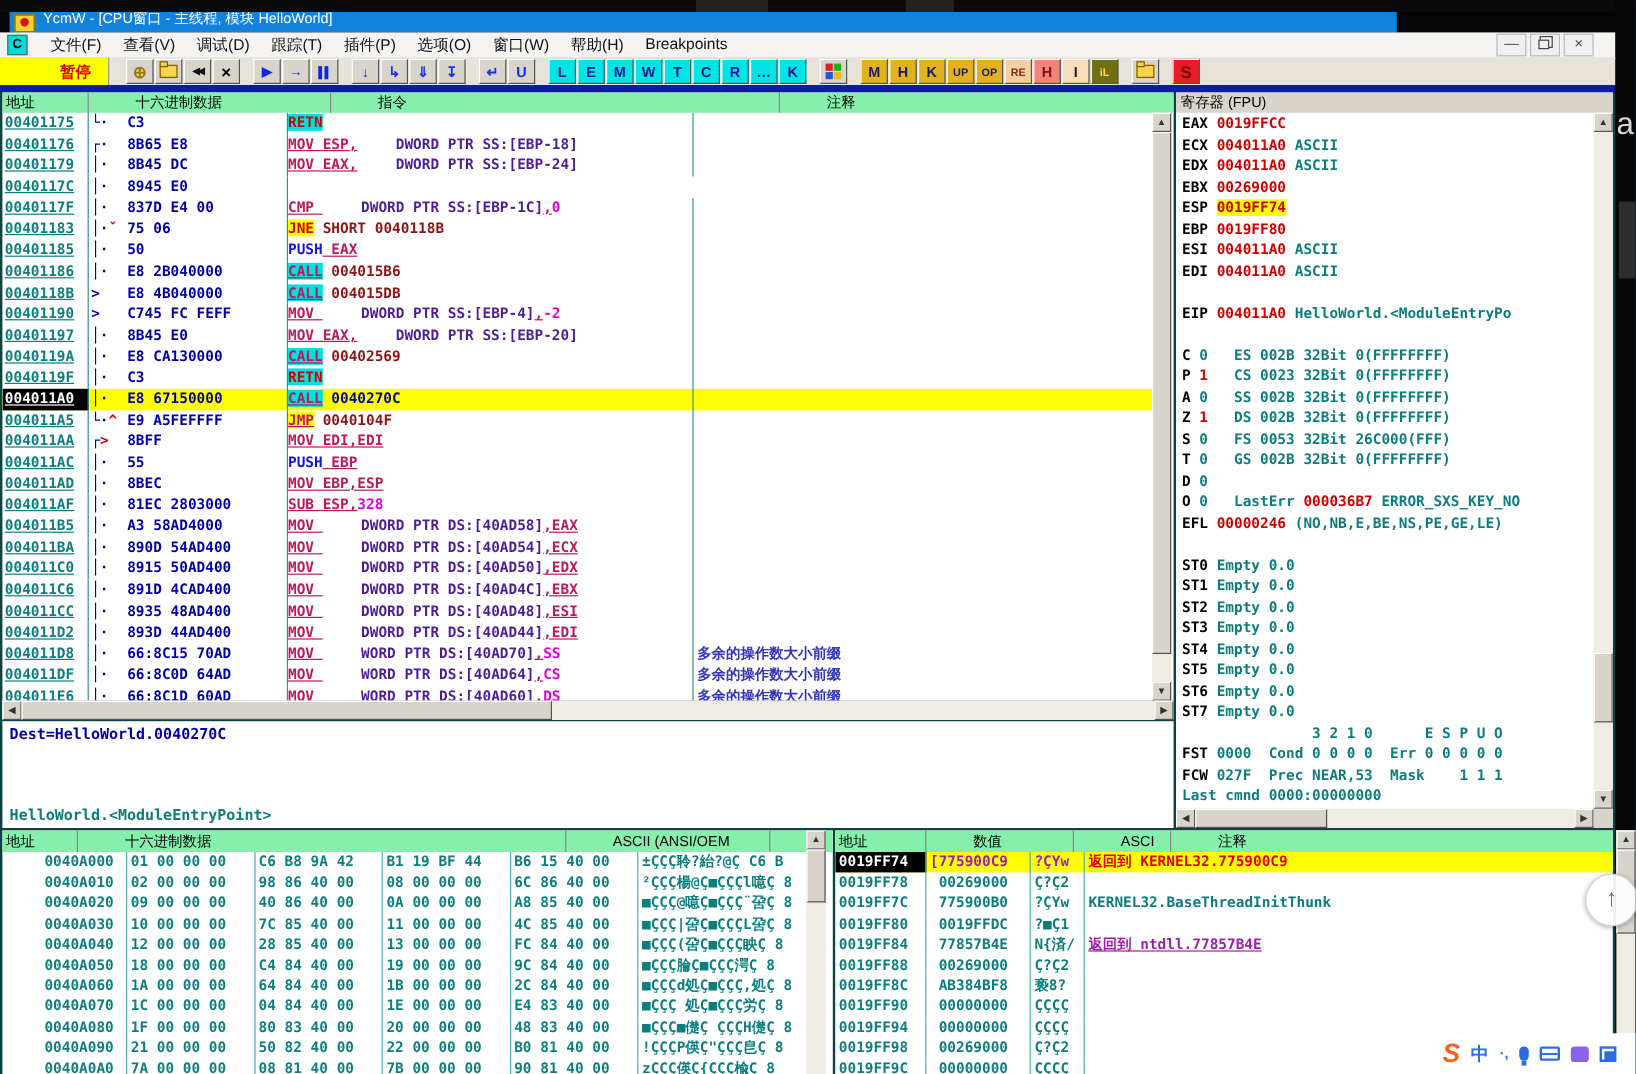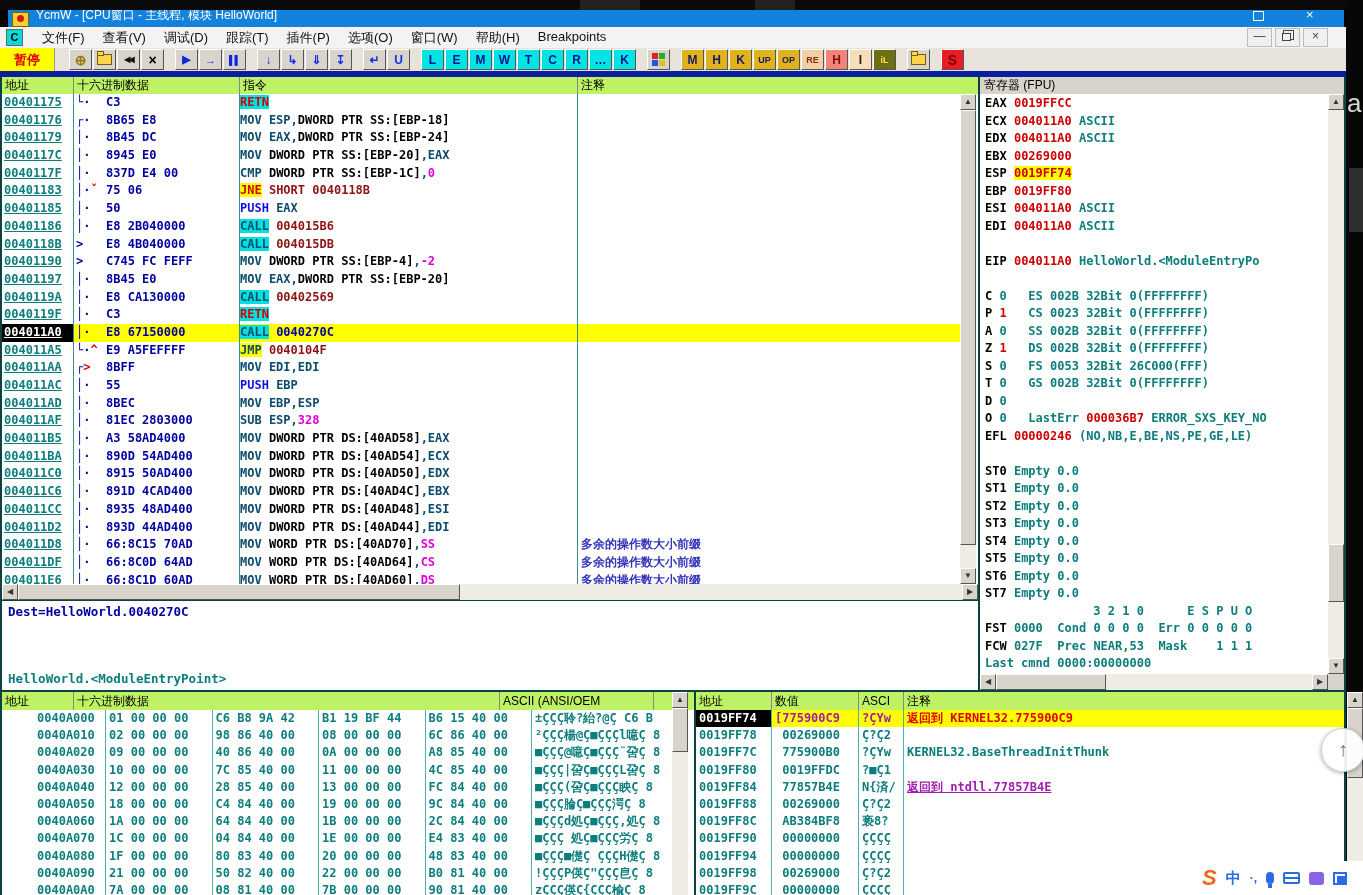--- a/index.html
+++ b/index.html
@@ -7,21 +7,21 @@
        font-family:"Liberation Sans", sans-serif;}
 
   
   #topstrip{position:absolute;left:0;top:0;width:1363px;height:10px;background:#0a0a0a;}
   #topstrip .tseg{position:absolute;top:0;height:10px;background:#222;}
   #bg-right{position:absolute;left:1346px;top:0;width:17px;height:895px;background:#070707;}
   #bg-a{position:absolute;left:1347px;top:88px;color:#d8d8d8;font-size:26px;}
   #bg-block{position:absolute;left:1349px;top:168px;width:14px;height:64px;background:#2e2e2e;}
 
   
-  #titlebar{position:absolute;left:8px;top:10px;width:1336px;height:17px;background:#1282dd;overflow:hidden;}
+  #titlebar{position:absolute;left:8px;top:10px;width:1156px;height:17px;background:#1282dd;overflow:hidden;}
   #titlebar .app-ico{position:absolute;left:4px;top:2px;width:15px;height:13px;background:#f2d231;border:1px solid #7d6300;}
   #titlebar .app-ico i{display:block;width:7px;height:7px;border-radius:50%;background:#d31414;margin:2px auto;}
   #titlebar .ttl{position:absolute;left:28px;top:-6px;color:#fff;font-size:12px;line-height:22px;white-space:nowrap;}
   .tc{position:absolute;top:-3px;color:#fff;font-size:13px;}
   #tc-max{left:1245px;top:1px;width:9px;height:8px;border:1px solid #fff;}
   #tc-close{left:1298px;}
 
   
   #menubar{position:absolute;left:0;top:27px;width:1346px;height:21px;background:#f4f3f1;display:flex;align-items:center;border-bottom:1px solid #d8d8d8;}
   #mdi-icon{width:15px;height:15px;background:#00dcdc;border:1px solid #666;color:#000;
@@ -29,21 +29,21 @@
   .mitem{font-size:13px;color:#111;padding:0 9px;cursor:default;}
   #mdi-controls{margin-left:auto;display:flex;gap:3px;margin-right:18px;}
   .mdc{width:23px;height:17px;background:#f0efee;border:1px solid #bbb;color:#444;
        font-size:12px;text-align:center;line-height:15px;}
   .glyph-restore{display:inline-block;width:7px;height:6px;border:1px solid #444;
                  box-shadow:2px -2px 0 0 #f0efee,2px -2px 0 1px #444;margin-top:4px;margin-right:2px;}
 
   
   #toolbar{position:absolute;left:0;top:48px;width:1346px;height:23px;background:#e7e3db;display:flex;align-items:center;}
   #tb-status{width:54px;height:23px;background:#ffff00;color:#e00000;font-weight:bold;font-size:13px;
-             text-align:center;line-height:23px;border-right:1px solid #999;}
+             text-align:center;line-height:23px;border-right:1px solid #999;padding-left:36px;}
   #toolbar-buttons{display:flex;align-items:center;margin-left:14px;}
   .tbtn{width:21px;height:19px;background:#d8d4cc;border:1px solid;border-color:#fff #555 #555 #fff;
         margin-right:1px;display:flex;align-items:center;justify-content:center;
         font-weight:bold;font-size:12px;cursor:default;}
   .g1{margin-left:10px;}
   .b-aim{color:#9c7a00;font-size:14px;}
   .b-rew{color:#111;font-size:8px;letter-spacing:-2px;}
   .b-x{color:#000;font-size:14px;}
   .b-play{color:#0a28e0;font-size:11px;}
   .b-pausebtn{color:#0a28e0;font-size:9px;letter-spacing:-1px;}
@@ -59,40 +59,40 @@
   .shape{display:block;}
   .shape-folder{width:13px;height:9px;background:#fbd44a;border:1px solid #7a5c00;position:relative;}
   .shape-folder:before{content:"";position:absolute;left:-1px;top:-4px;width:5px;height:3px;background:#fbd44a;border:1px solid #7a5c00;}
   .shape-plugin{width:6px;height:6px;background:#e02020;margin:-7px 7px 0 0;
                 box-shadow:7px 0 0 #20b020,0 7px 0 #2055e0,7px 7px 0 #e0c020;}
   #tb-divider{position:absolute;left:0;top:71px;width:1346px;height:6px;background:#0b1f9e;}
 
   
   #client{position:absolute;left:0;top:77px;width:1346px;height:818px;background:#0c4242;}
   .pane{position:absolute;background:#fff;overflow:hidden;}
-  .hdr{display:flex;background:#bef264;height:17px;font-size:12px;color:#000;}
+  .hdr{display:flex;background:#86efac;height:17px;font-size:12px;color:#000;gap:36px;}
   .hdr .hcell{padding-left:3px;line-height:17px;border-right:1px solid #8a8880;box-sizing:border-box;overflow:hidden;white-space:nowrap;}
 
   
   #disasm{left:2px;top:0;width:976px;height:507px;}
   #disasm-body{position:absolute;left:0;top:17px;width:958px;height:490px;overflow:hidden;}
   .drow{display:grid;grid-template-columns:72px 166px 338px 1fr;height:17.7px;line-height:17.7px;
         font-family:"DejaVu Sans Mono", monospace;font-size:12px;font-weight:bold;white-space:pre;}
   .drow>div{overflow:hidden;border-right:1px solid #35918f;box-sizing:border-box;}
   .drow>div:last-child{border-right:none;}
   .c-addr{color:#0d7e7e;padding-left:2px;text-decoration:underline;}
   .c-hex{color:#0000a2;padding-left:2px;}
   .mks{display:inline-block;width:30px;white-space:pre;}
   .c-cmt{color:#3434bb;padding-left:3px;}
   .drow.sel{background:#ffff00;}
   .drow.sel .c-addr{background:#000;color:#fff;}
 
   
   .sg{white-space:pre;}
-  .k{color:#0c4a6e;} .p{color:#000000;} .r{color:#d40000;} .dr{color:#8e1414;}
+  .k{color:#be185d;text-decoration:underline;} .p{color:#4c1d95;margin-left:32px;} .r{color:#d40000;} .dr{color:#8e1414;}
   .bl{color:#1212e0;} .m2{color:#dd00dd;} .nb{color:#0000a2;}
   .hc{background:#00e0e0;} .hy{background:#ffff00;}
   .n{color:#000;} .v{color:#cf0000;} .t{color:#0c7c7c;}
   .vy{color:#cf0000;background:#ffff00;}
   .mb{color:#0000a2;} .mr{color:#d40000;}
 
   
   .sb{position:absolute;background:#efece6;}
   .sb .arr{position:absolute;width:16px;height:16px;background:#d8d4cc;border:1px solid;border-color:#fff #555 #555 #fff;
            box-sizing:border-box;color:#333;font-size:8px;text-align:center;line-height:14px;}
@@ -255,21 +255,21 @@
     <div class="hdr">
       <div class="hcell" style="width:72px;">地址</div>
       <div class="hcell" style="width:166px;">十六进制数据</div>
       <div class="hcell" style="width:338px;">指令</div>
       <div class="hcell" style="flex:1;border-right:none;">注释</div>
     </div>
     <div id="disasm-body">
         <div class="drow"><div class="c-addr">00401175</div><div class="c-hex"><span class="mks"><span class="sg mb">└·</span></span><span>C3</span></div><div class="c-instr"><span class="sg r hc">RETN</span></div><div class="c-cmt"></div></div>
         <div class="drow"><div class="c-addr">00401176</div><div class="c-hex"><span class="mks"><span class="sg mb">┌·</span></span><span>8B65 E8</span></div><div class="c-instr"><span class="sg k">MOV ESP,</span><span class="sg p">DWORD PTR SS:[EBP-18]</span></div><div class="c-cmt"></div></div>
         <div class="drow"><div class="c-addr">00401179</div><div class="c-hex"><span class="mks"><span class="sg mb">│·</span></span><span>8B45 DC</span></div><div class="c-instr"><span class="sg k">MOV EAX,</span><span class="sg p">DWORD PTR SS:[EBP-24]</span></div><div class="c-cmt"></div></div>
-        <div class="drow"><div class="c-addr">0040117C</div><div class="c-hex"><span class="mks"><span class="sg mb">│·</span></span><span>8945 E0</span></div><div class="c-instr"><span class="sg k">MOV </span><span class="sg p">DWORD PTR SS:[EBP-20]</span><span class="sg k">,EAX</span></div><div class="c-cmt"></div></div>
+        <div class="drow"><div class="c-addr">0040117C</div><div class="c-hex"><span class="mks"><span class="sg mb">│·</span></span><span>8945 E0</span></div><div class="c-cmt"></div></div>
         <div class="drow"><div class="c-addr">0040117F</div><div class="c-hex"><span class="mks"><span class="sg mb">│·</span></span><span>837D E4 00</span></div><div class="c-instr"><span class="sg k">CMP </span><span class="sg p">DWORD PTR SS:[EBP-1C]</span><span class="sg k">,</span><span class="sg m2">0</span></div><div class="c-cmt"></div></div>
         <div class="drow"><div class="c-addr">00401183</div><div class="c-hex"><span class="mks"><span class="sg mb">│·</span><span class="sg mr">ˇ</span></span><span>75 06</span></div><div class="c-instr"><span class="sg r hy">JNE</span><span class="sg dr"> SHORT 0040118B</span></div><div class="c-cmt"></div></div>
         <div class="drow"><div class="c-addr">00401185</div><div class="c-hex"><span class="mks"><span class="sg mb">│·</span></span><span>50</span></div><div class="c-instr"><span class="sg bl">PUSH</span><span class="sg k"> EAX</span></div><div class="c-cmt"></div></div>
         <div class="drow"><div class="c-addr">00401186</div><div class="c-hex"><span class="mks"><span class="sg mb">│·</span></span><span>E8 2B040000</span></div><div class="c-instr"><span class="sg k hc">CALL</span><span class="sg dr"> 004015B6</span></div><div class="c-cmt"></div></div>
         <div class="drow"><div class="c-addr">0040118B</div><div class="c-hex"><span class="mks"><span class="sg mb">&gt;</span></span><span>E8 4B040000</span></div><div class="c-instr"><span class="sg k hc">CALL</span><span class="sg dr"> 004015DB</span></div><div class="c-cmt"></div></div>
         <div class="drow"><div class="c-addr">00401190</div><div class="c-hex"><span class="mks"><span class="sg mb">&gt;</span></span><span>C745 FC FEFF</span></div><div class="c-instr"><span class="sg k">MOV </span><span class="sg p">DWORD PTR SS:[EBP-4]</span><span class="sg k">,</span><span class="sg m2">-2</span></div><div class="c-cmt"></div></div>
         <div class="drow"><div class="c-addr">00401197</div><div class="c-hex"><span class="mks"><span class="sg mb">│·</span></span><span>8B45 E0</span></div><div class="c-instr"><span class="sg k">MOV EAX,</span><span class="sg p">DWORD PTR SS:[EBP-20]</span></div><div class="c-cmt"></div></div>
         <div class="drow"><div class="c-addr">0040119A</div><div class="c-hex"><span class="mks"><span class="sg mb">│·</span></span><span>E8 CA130000</span></div><div class="c-instr"><span class="sg k hc">CALL</span><span class="sg dr"> 00402569</span></div><div class="c-cmt"></div></div>
         <div class="drow"><div class="c-addr">0040119F</div><div class="c-hex"><span class="mks"><span class="sg mb">│·</span></span><span>C3</span></div><div class="c-instr"><span class="sg r hc">RETN</span></div><div class="c-cmt"></div></div>
         <div class="drow sel"><div class="c-addr">004011A0</div><div class="c-hex"><span class="mks"><span class="sg mb">│·</span></span><span>E8 67150000</span></div><div class="c-instr"><span class="sg k hc">CALL</span><span class="sg nb"> 0040270C</span></div><div class="c-cmt"></div></div>

